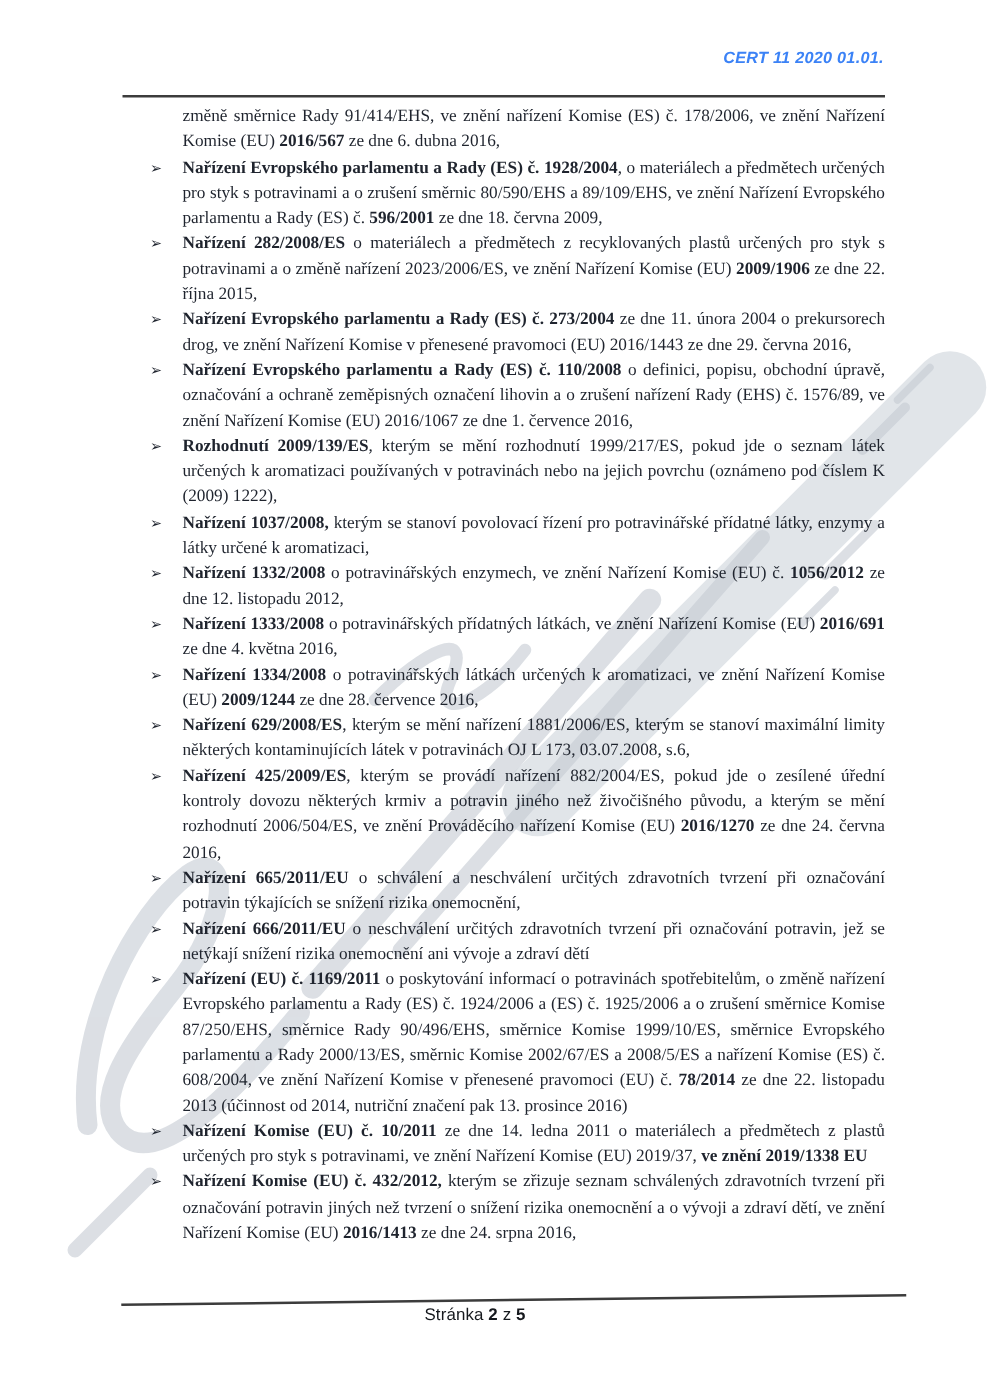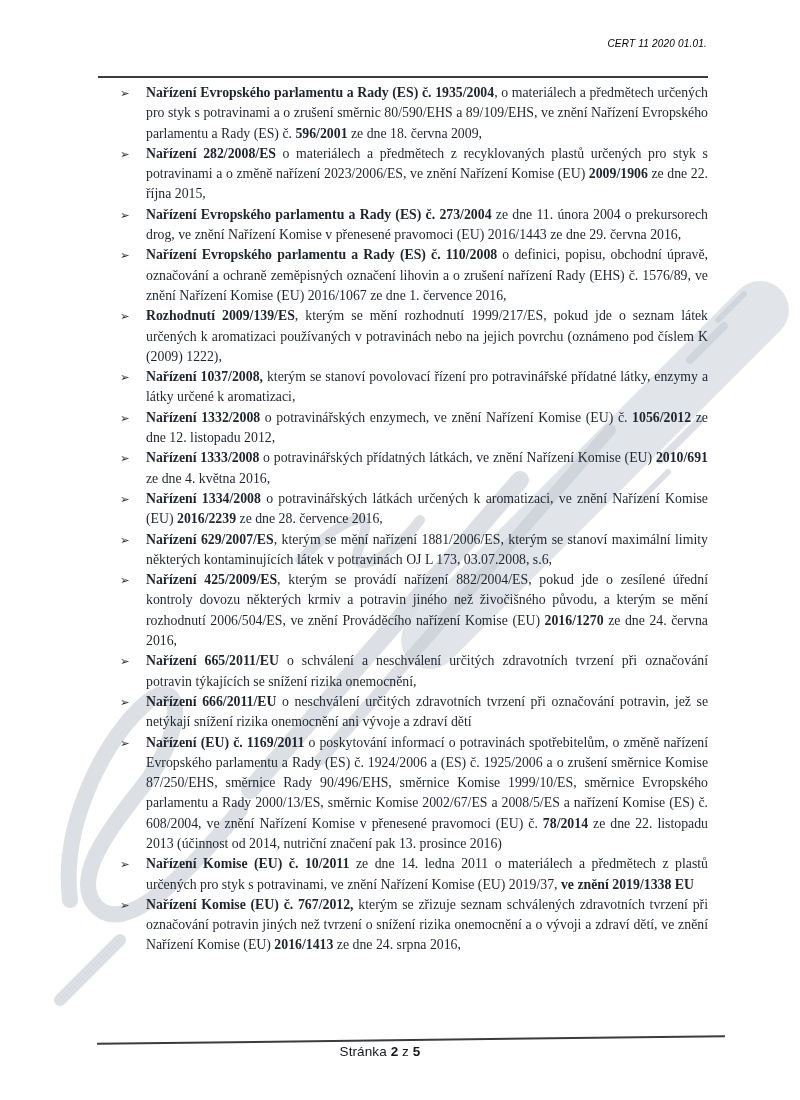--- a/index.html
+++ b/index.html
@@ -19,21 +19,21 @@
   
   .watermark{
     position:absolute;left:0;top:0;width:800px;height:1100px;
     pointer-events:none;z-index:1;
   }
 
   
   .doc-code{
     position:absolute;top:38px;right:93px;z-index:3;
     font-family:"Liberation Sans", sans-serif;
-    font-style:italic;font-weight:400;font-size:10px;color:#000000;
+    font-style:italic;font-weight:700;font-size:13px;color:#3b82f6;
     letter-spacing:0.2px;
   }
   .header-rule{
     position:absolute;left:98px;top:76px;width:610px;height:2px;
     background:var(--rule-color);z-index:3;
   }
 
   
   .content{
     position:absolute;left:98px;top:83px;width:610px;z-index:2;
@@ -80,34 +80,35 @@
       <path d="M 718 320 L 744 294" stroke-width="6"></path>
       <path d="M 640 500 L 668 472" stroke-width="6"></path>
       <path d="M 60 1000 L 120 940" stroke-width="12"></path>
     </g>
   </svg>
 
   <span class="doc-code">CERT 11 2020 01.01.</span>
   <div class="header-rule"></div>
 
   <div class="content" id="regulation-list">
-      <div class="para"><span class="marker">➢</span><b>Nařízení Evropského parlamentu a Rady (ES) č. 1935/2004</b>, o materiálech a předmětech určených pro styk s potravinami a o zrušení směrnic 80/590/EHS a 89/109/EHS, ve znění Nařízení Evropského parlamentu a Rady (ES) č. <b>596/2001</b> ze dne 18. června 2009,</div>
+      <div class="para">změně směrnice Rady 91/414/EHS, ve znění nařízení Komise (ES) č. 178/2006, ve znění Nařízení Komise (EU) <b>2016/567</b> ze dne 6. dubna 2016,</div>
+      <div class="para"><span class="marker">➢</span><b>Nařízení Evropského parlamentu a Rady (ES) č. 1928/2004</b>, o materiálech a předmětech určených pro styk s potravinami a o zrušení směrnic 80/590/EHS a 89/109/EHS, ve znění Nařízení Evropského parlamentu a Rady (ES) č. <b>596/2001</b> ze dne 18. června 2009,</div>
       <div class="para"><span class="marker">➢</span><b>Nařízení 282/2008/ES</b> o materiálech a předmětech z recyklovaných plastů určených pro styk s potravinami a o změně nařízení 2023/2006/ES, ve znění Nařízení Komise (EU) <b>2009/1906</b> ze dne 22. října 2015,</div>
       <div class="para"><span class="marker">➢</span><b>Nařízení Evropského parlamentu a Rady (ES) č. 273/2004</b> ze dne 11. února 2004 o prekursorech drog, ve znění Nařízení Komise v přenesené pravomoci (EU) 2016/1443 ze dne 29. června 2016,</div>
       <div class="para"><span class="marker">➢</span><b>Nařízení Evropského parlamentu a Rady (ES) č. 110/2008</b> o definici, popisu, obchodní úpravě, označování a ochraně zeměpisných označení lihovin a o zrušení nařízení Rady (EHS) č. 1576/89, ve znění Nařízení Komise (EU) 2016/1067 ze dne 1. července 2016,</div>
       <div class="para"><span class="marker">➢</span><b>Rozhodnutí 2009/139/ES</b>, kterým se mění rozhodnutí 1999/217/ES, pokud jde o seznam látek určených k aromatizaci používaných v potravinách nebo na jejich povrchu (oznámeno pod číslem K (2009) 1222),</div>
       <div class="para"><span class="marker">➢</span><b>Nařízení 1037/2008,</b> kterým se stanoví povolovací řízení pro potravinářské přídatné látky, enzymy a látky určené k aromatizaci,</div>
       <div class="para"><span class="marker">➢</span><b>Nařízení 1332/2008</b> o potravinářských enzymech, ve znění Nařízení Komise (EU) č. <b>1056/2012</b> ze dne 12. listopadu 2012,</div>
-      <div class="para"><span class="marker">➢</span><b>Nařízení 1333/2008</b> o potravinářských přídatných látkách, ve znění Nařízení Komise (EU) <b>2010/691</b> ze dne 4. května 2016,</div>
-      <div class="para"><span class="marker">➢</span><b>Nařízení 1334/2008</b> o potravinářských látkách určených k aromatizaci, ve znění Nařízení Komise (EU) <b>2016/2239</b> ze dne 28. července 2016,</div>
-      <div class="para"><span class="marker">➢</span><b>Nařízení 629/2007/ES</b>, kterým se mění nařízení 1881/2006/ES, kterým se stanoví maximální limity některých kontaminujících látek v potravinách OJ L 173, 03.07.2008, s.6,</div>
+      <div class="para"><span class="marker">➢</span><b>Nařízení 1333/2008</b> o potravinářských přídatných látkách, ve znění Nařízení Komise (EU) <b>2016/691</b> ze dne 4. května 2016,</div>
+      <div class="para"><span class="marker">➢</span><b>Nařízení 1334/2008</b> o potravinářských látkách určených k aromatizaci, ve znění Nařízení Komise (EU) <b>2009/1244</b> ze dne 28. července 2016,</div>
+      <div class="para"><span class="marker">➢</span><b>Nařízení 629/2008/ES</b>, kterým se mění nařízení 1881/2006/ES, kterým se stanoví maximální limity některých kontaminujících látek v potravinách OJ L 173, 03.07.2008, s.6,</div>
       <div class="para"><span class="marker">➢</span><b>Nařízení 425/2009/ES</b>, kterým se provádí nařízení 882/2004/ES, pokud jde o zesílené úřední kontroly dovozu některých krmiv a potravin jiného než živočišného původu, a kterým se mění rozhodnutí 2006/504/ES, ve znění Prováděcího nařízení Komise (EU) <b>2016/1270</b> ze dne 24. června 2016,</div>
       <div class="para"><span class="marker">➢</span><b>Nařízení 665/2011/EU</b> o schválení a neschválení určitých zdravotních tvrzení při označování potravin týkajících se snížení rizika onemocnění,</div>
       <div class="para"><span class="marker">➢</span><b>Nařízení 666/2011/EU</b> o neschválení určitých zdravotních tvrzení při označování potravin, jež se netýkají snížení rizika onemocnění ani vývoje a zdraví dětí</div>
       <div class="para"><span class="marker">➢</span><b>Nařízení (EU) č. 1169/2011</b>  o poskytování informací o potravinách spotřebitelům, o změně nařízení Evropského parlamentu a Rady (ES) č. 1924/2006 a (ES) č. 1925/2006 a o zrušení směrnice Komise 87/250/EHS, směrnice Rady 90/496/EHS, směrnice Komise 1999/10/ES, směrnice Evropského parlamentu a Rady 2000/13/ES, směrnic Komise 2002/67/ES a 2008/5/ES a nařízení Komise (ES) č. 608/2004, ve znění Nařízení Komise v přenesené pravomoci (EU) č. <b>78/2014</b> ze dne 22. listopadu 2013 (účinnost od 2014, nutriční značení pak 13. prosince 2016)</div>
       <div class="para"><span class="marker">➢</span><b>Nařízení Komise (EU) č. 10/2011</b> ze dne 14. ledna 2011 o materiálech a předmětech z plastů určených pro styk s potravinami, ve znění Nařízení Komise (EU) 2019/37, <b>ve znění 2019/1338 EU</b></div>
-      <div class="para"><span class="marker">➢</span><b>Nařízení Komise (EU) č. 767/2012,</b> kterým se zřizuje seznam schválených zdravotních tvrzení při označování potravin jiných než tvrzení o snížení rizika onemocnění a o vývoji a zdraví dětí, ve znění Nařízení Komise (EU) <b>2016/1413</b> ze dne 24. srpna 2016,</div>
+      <div class="para"><span class="marker">➢</span><b>Nařízení Komise (EU) č. 432/2012,</b> kterým se zřizuje seznam schválených zdravotních tvrzení při označování potravin jiných než tvrzení o snížení rizika onemocnění a o vývoji a zdraví dětí, ve znění Nařízení Komise (EU) <b>2016/1413</b> ze dne 24. srpna 2016,</div>
     </div>
 
   <div class="footer-rule"></div>
   <div class="page-number" id="page-number">Stránka <b>2</b> z <b>5</b></div>
 
 </div>
 
 </body></html>

